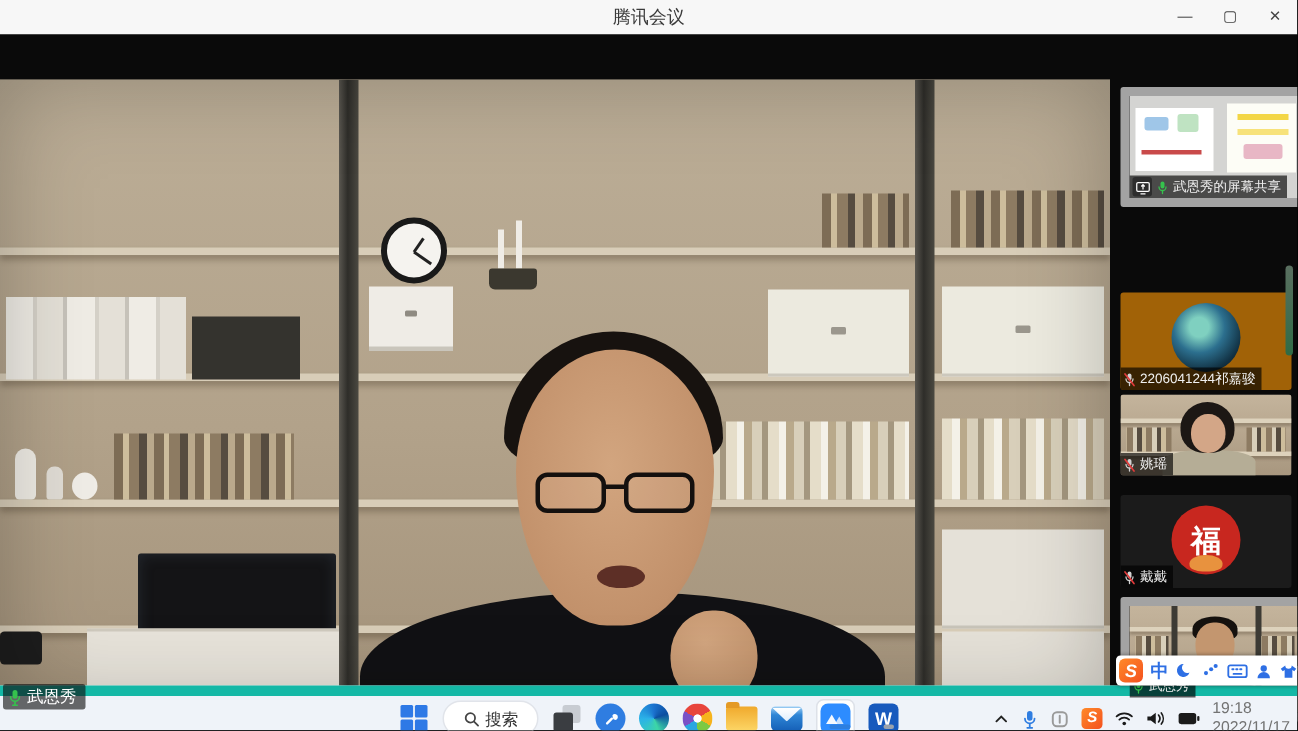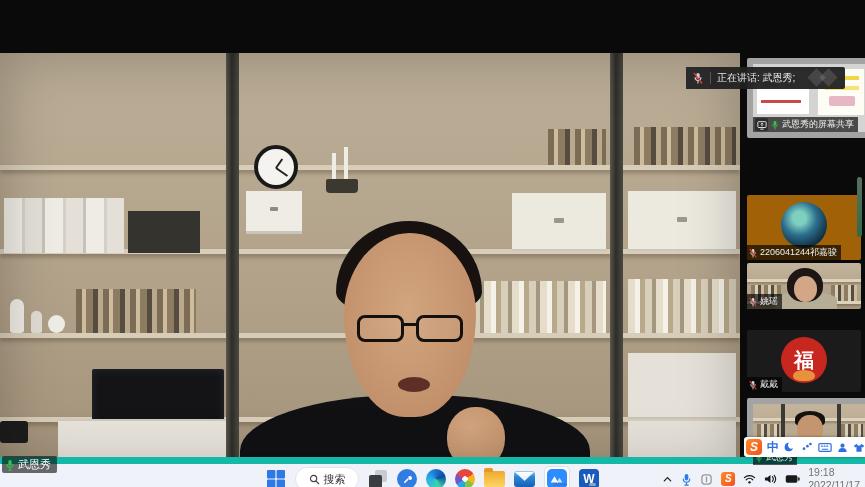--- a/index.html
+++ b/index.html
@@ -172,20 +172,28 @@
   .tray{position:absolute;right:5px;top:0;height:30px;display:flex;align-items:center;gap:8px;}
   .s-logo.tray-s{width:14px;height:14px;font-size:10px;line-height:14px;border-radius:3px;}
   .clocktext{text-align:left;line-height:1.2;color:#737373;}
   .clocktext div{font-size:10.5px;}
 </style>
 </head>
 <body>
 
 <div id="app">
 
+  <div class="titlebar">
+    <div class="title">腾讯会议</div>
+    <div class="win-controls">
+      <div class="win-btn">—</div>
+      <div class="win-btn">▢</div>
+      <div class="win-btn">✕</div>
+    </div>
+  </div>
 
   <div class="stage">
 
     <div class="main-video">
       <div class="shelf" style="left:0;right:0;top:112px;"></div>
       <div class="shelf" style="left:0;right:0;top:196px;"></div>
       <div class="shelf" style="left:0;right:0;top:280px;"></div>
       <div class="shelf" style="left:0;right:0;top:364px;"></div>
       <div class="post" style="left:226px;"></div>
       <div class="post" style="left:610px;"></div>
@@ -230,34 +238,20 @@
 
     <div class="nametag">
       <svg class="mic on" viewBox="0 0 12 14" width="10" height="12">
           <rect class="mc" x="4" y="1" width="4" height="7" rx="2"></rect>
           <path class="ms" d="M2.5 6.5a3.5 3.5 0 0 0 7 0"></path>
           <path class="ms" d="M6 10.5v2.6M4.2 13.2h3.6"></path>
         </svg>
       <span>武恩秀</span>
     </div>
 
-    <div class="banner">
-      <div class="micbox">
-        <svg class="mic off" viewBox="0 0 12 14" width="10" height="12">
-            <rect class="mc" x="4" y="1" width="4" height="7" rx="2"></rect>
-            <path class="ms" d="M2.5 6.5a3.5 3.5 0 0 0 7 0"></path>
-            <path class="ms" d="M6 10.5v2.6"></path>
-            <path class="slash" d="M1.5 1.5L10.5 13"></path>
-          </svg>
-      </div>
-      <div class="divider"></div>
-      <div class="txt">正在讲话: 武恩秀;</div>
-      <div class="diamond d1"></div>
-      <div class="diamond d2"></div>
-    </div>
 
     <div class="tile active" style="top:35px;height:68px;">
       <div class="ss-doc">
         <div class="ss-page1"></div>
         <div class="ss-page2"></div>
         <div class="ss-m2"></div>
         <div class="ss-m3"></div>
         <div class="ss-m1"></div>
         <div class="ss-m4"></div>
         <div class="ss-m5"></div>
@@ -287,21 +281,21 @@
         <svg class="mic off" viewBox="0 0 12 14" width="8" height="10">
             <rect class="mc" x="4" y="1" width="4" height="7" rx="2"></rect>
             <path class="ms" d="M2.5 6.5a3.5 3.5 0 0 0 7 0"></path>
             <path class="ms" d="M6 10.5v2.6"></path>
             <path class="slash" d="M1.5 1.5L10.5 13"></path>
           </svg>
         <span>2206041244祁嘉骏</span>
       </div>
     </div>
 
-    <div class="tile" style="top:240px;height:46px;">
+    <div class="tile" style="top:240px;height:54px;">
       <div class="mini-scene">
         <div class="mini-shelf" style="top:16px;"></div>
         <div class="mini-shelf" style="top:38px;"></div>
         <div class="mini-books" style="left:4px;top:22px;width:30px;height:16px;"></div>
         <div class="mini-books" style="right:4px;top:22px;width:26px;height:16px;"></div>
         <div class="t4-body"></div>
         <div class="t4-hair"></div>
         <div class="t4-face"></div>
       </div>
       <div class="tile-label">

